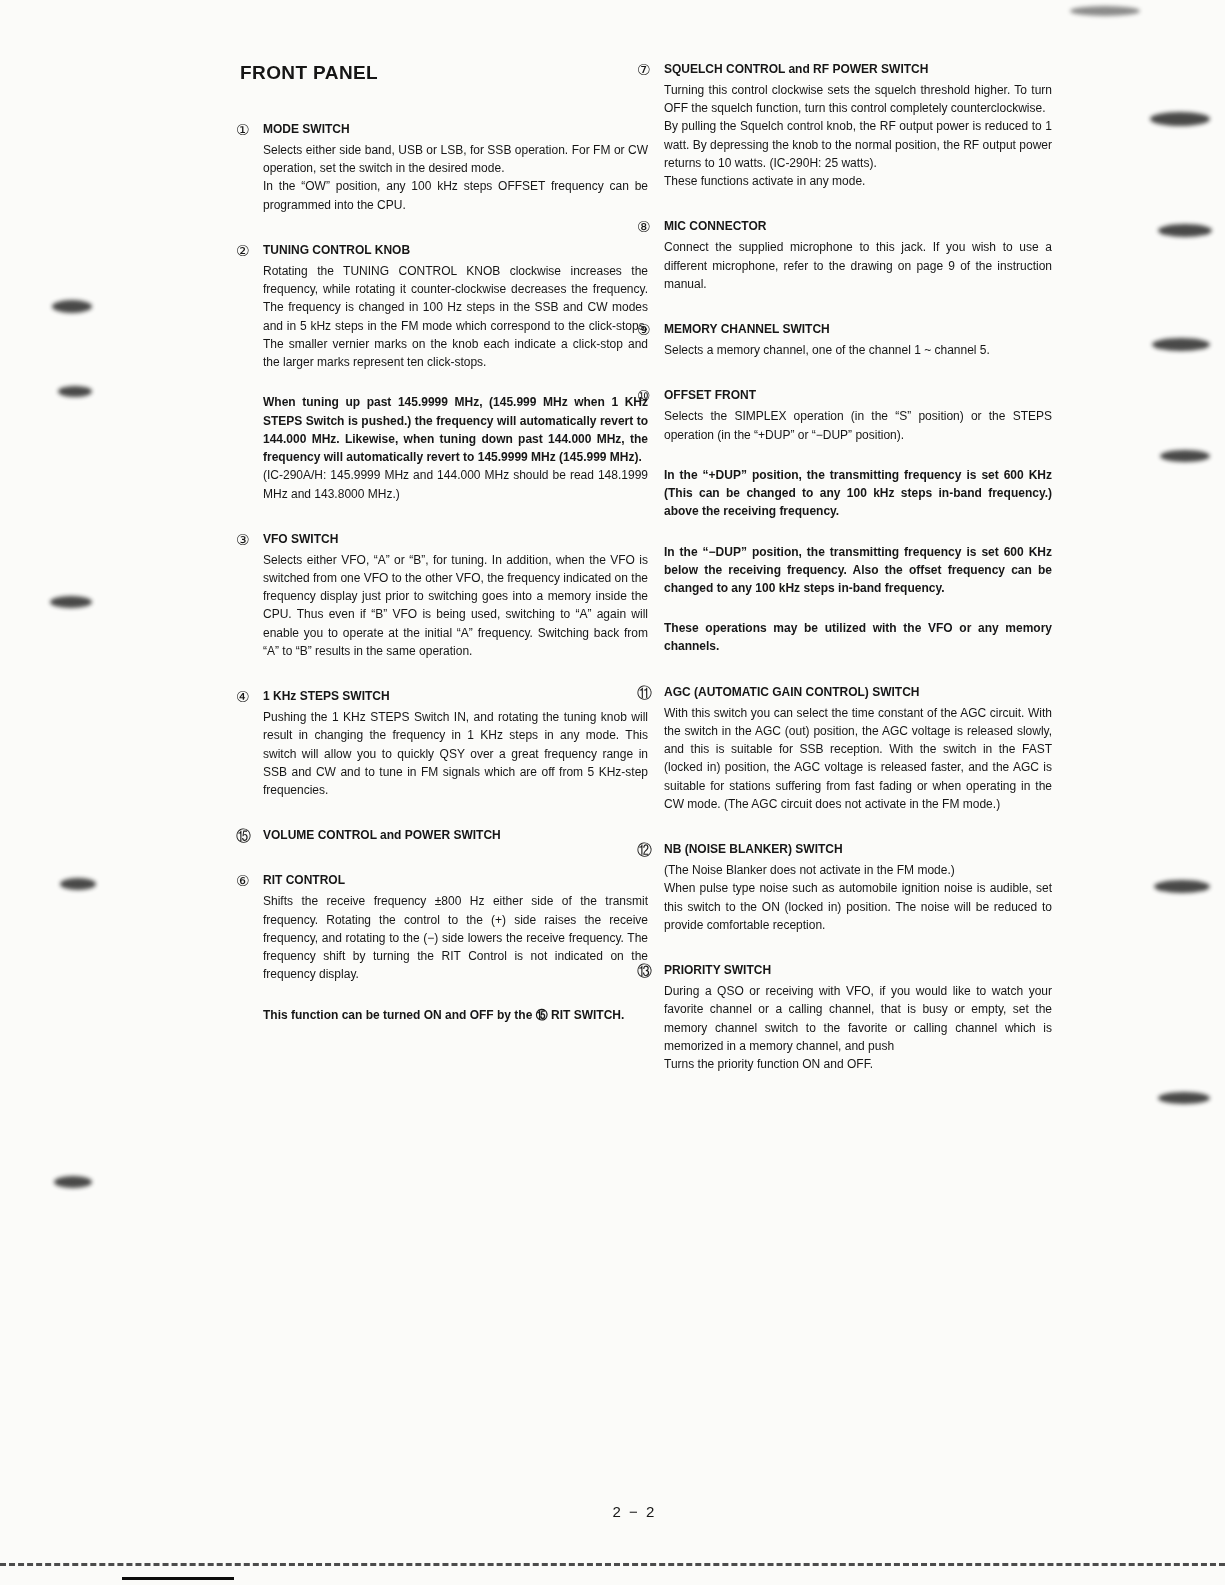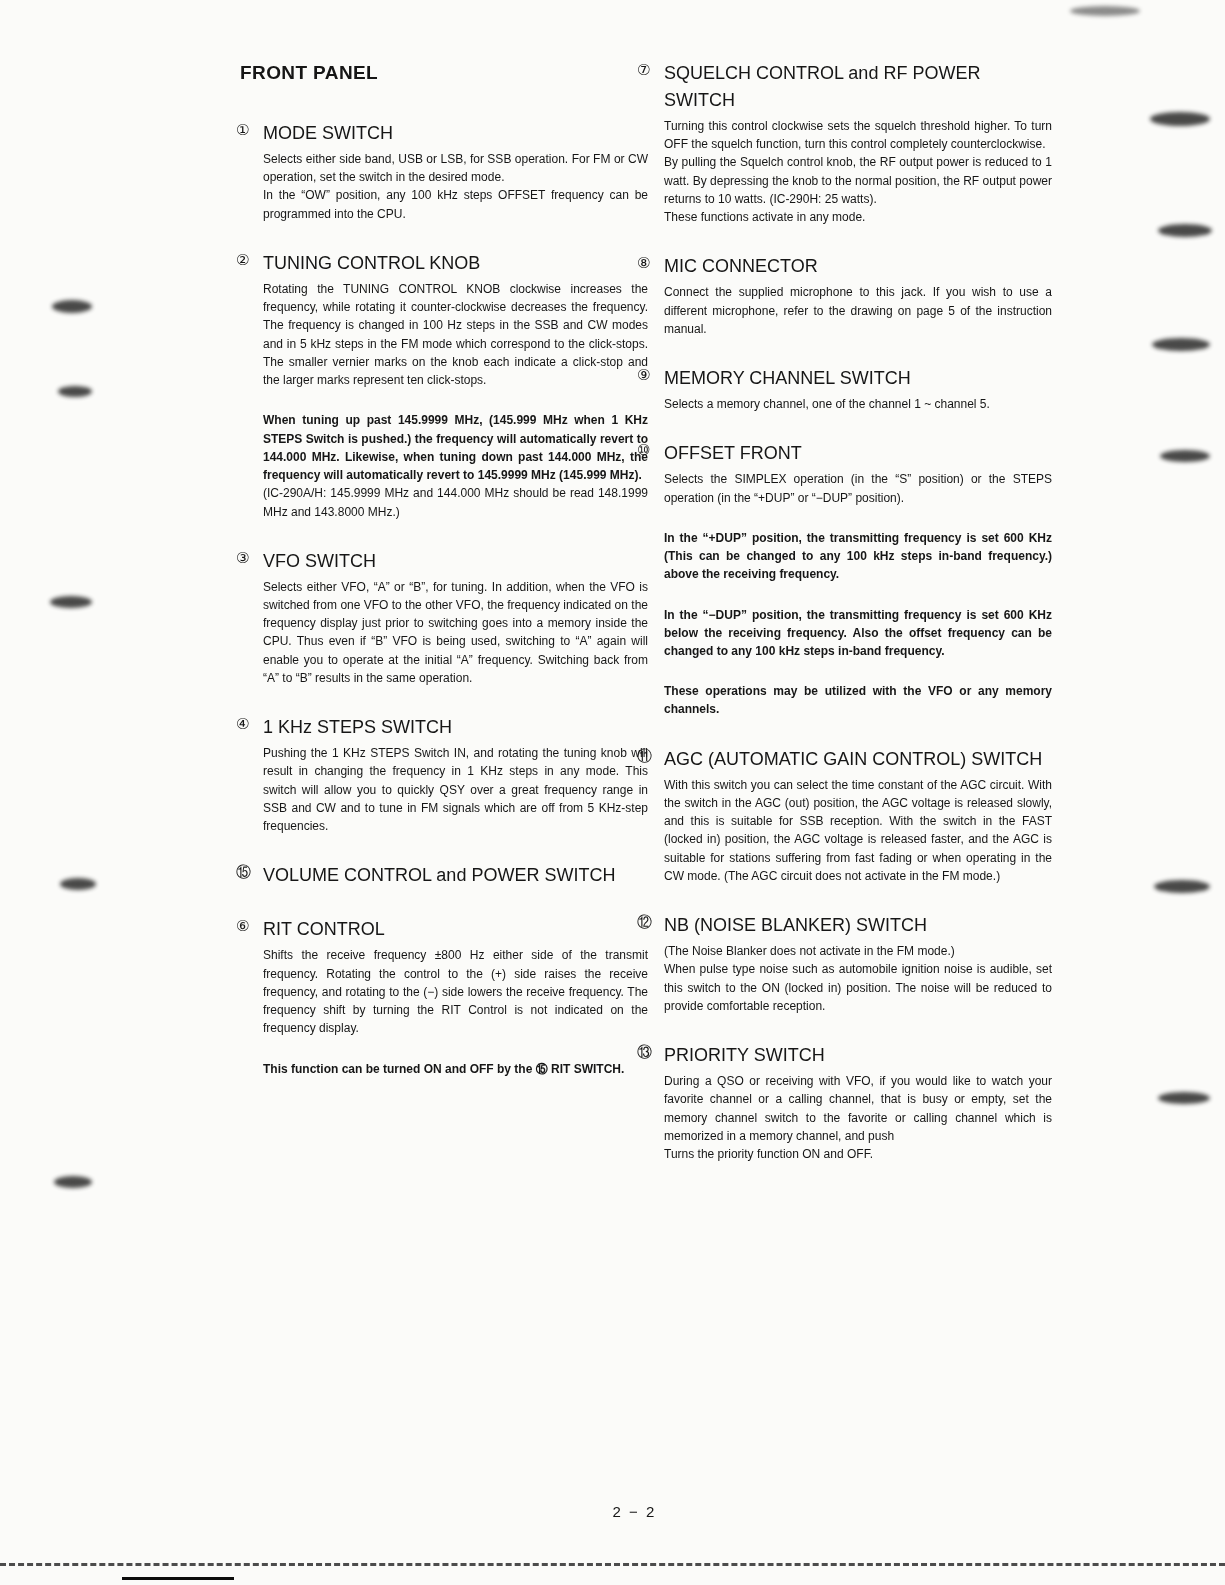--- a/index.html
+++ b/index.html
@@ -15,21 +15,21 @@
   .col-left  { left: 200px; top: 62px; width: 408px; margin-left: 40px; }
   .col-right { left: 641px; top: 60px; width: 411px; }
 
   .title {
     font-size: 19px; font-weight: bold;
     letter-spacing: 0.4px;
     margin: 0 0 36px 0;
   }
   .sec { position: relative; padding-left: 23px; margin-bottom: 27px; }
   .head {
-    font-size: 18px; font-weight: normal;
+    font-size: 12px; font-weight: bold;
     margin: 0 0 3px 0; line-height: 1.5;
   }
   .num {
     position: absolute; left: -4px; top: 1px;
     font-size: 15px;
     font-family: "DejaVu Sans", sans-serif;
   }
   .sec p {
     margin: 0;
     font-size: 12px;
@@ -118,21 +118,21 @@
     <span class="num">⑦</span>
     <h2 class="head">SQUELCH CONTROL and RF POWER SWITCH</h2>
     <p>Turning this control clockwise sets the squelch threshold higher. To turn OFF the squelch function, turn this control completely counterclockwise.</p>
     <p>By pulling the Squelch control knob, the RF output power is reduced to 1 watt. By depressing the knob to the normal position, the RF output power returns to 10 watts. (IC-290H: 25 watts).</p>
     <p>These functions activate in any mode.</p>
   </section>
 
   <section class="sec">
     <span class="num">⑧</span>
     <h2 class="head">MIC CONNECTOR</h2>
-    <p>Connect the supplied microphone to this jack. If you wish to use a different microphone, refer to the drawing on page 5 of the instruction manual.</p>
+    <p>Connect the supplied microphone to this jack. If you wish to use a different microphone, refer to the drawing on page 9 of the instruction manual.</p>
   </section>
 
   <section class="sec">
     <span class="num">⑨</span>
     <h2 class="head">MEMORY CHANNEL SWITCH</h2>
     <p>Selects a memory channel, one of the channel 1 ~ channel 5.</p>
   </section>
 
   <section class="sec">
     <span class="num">⑩</span>

